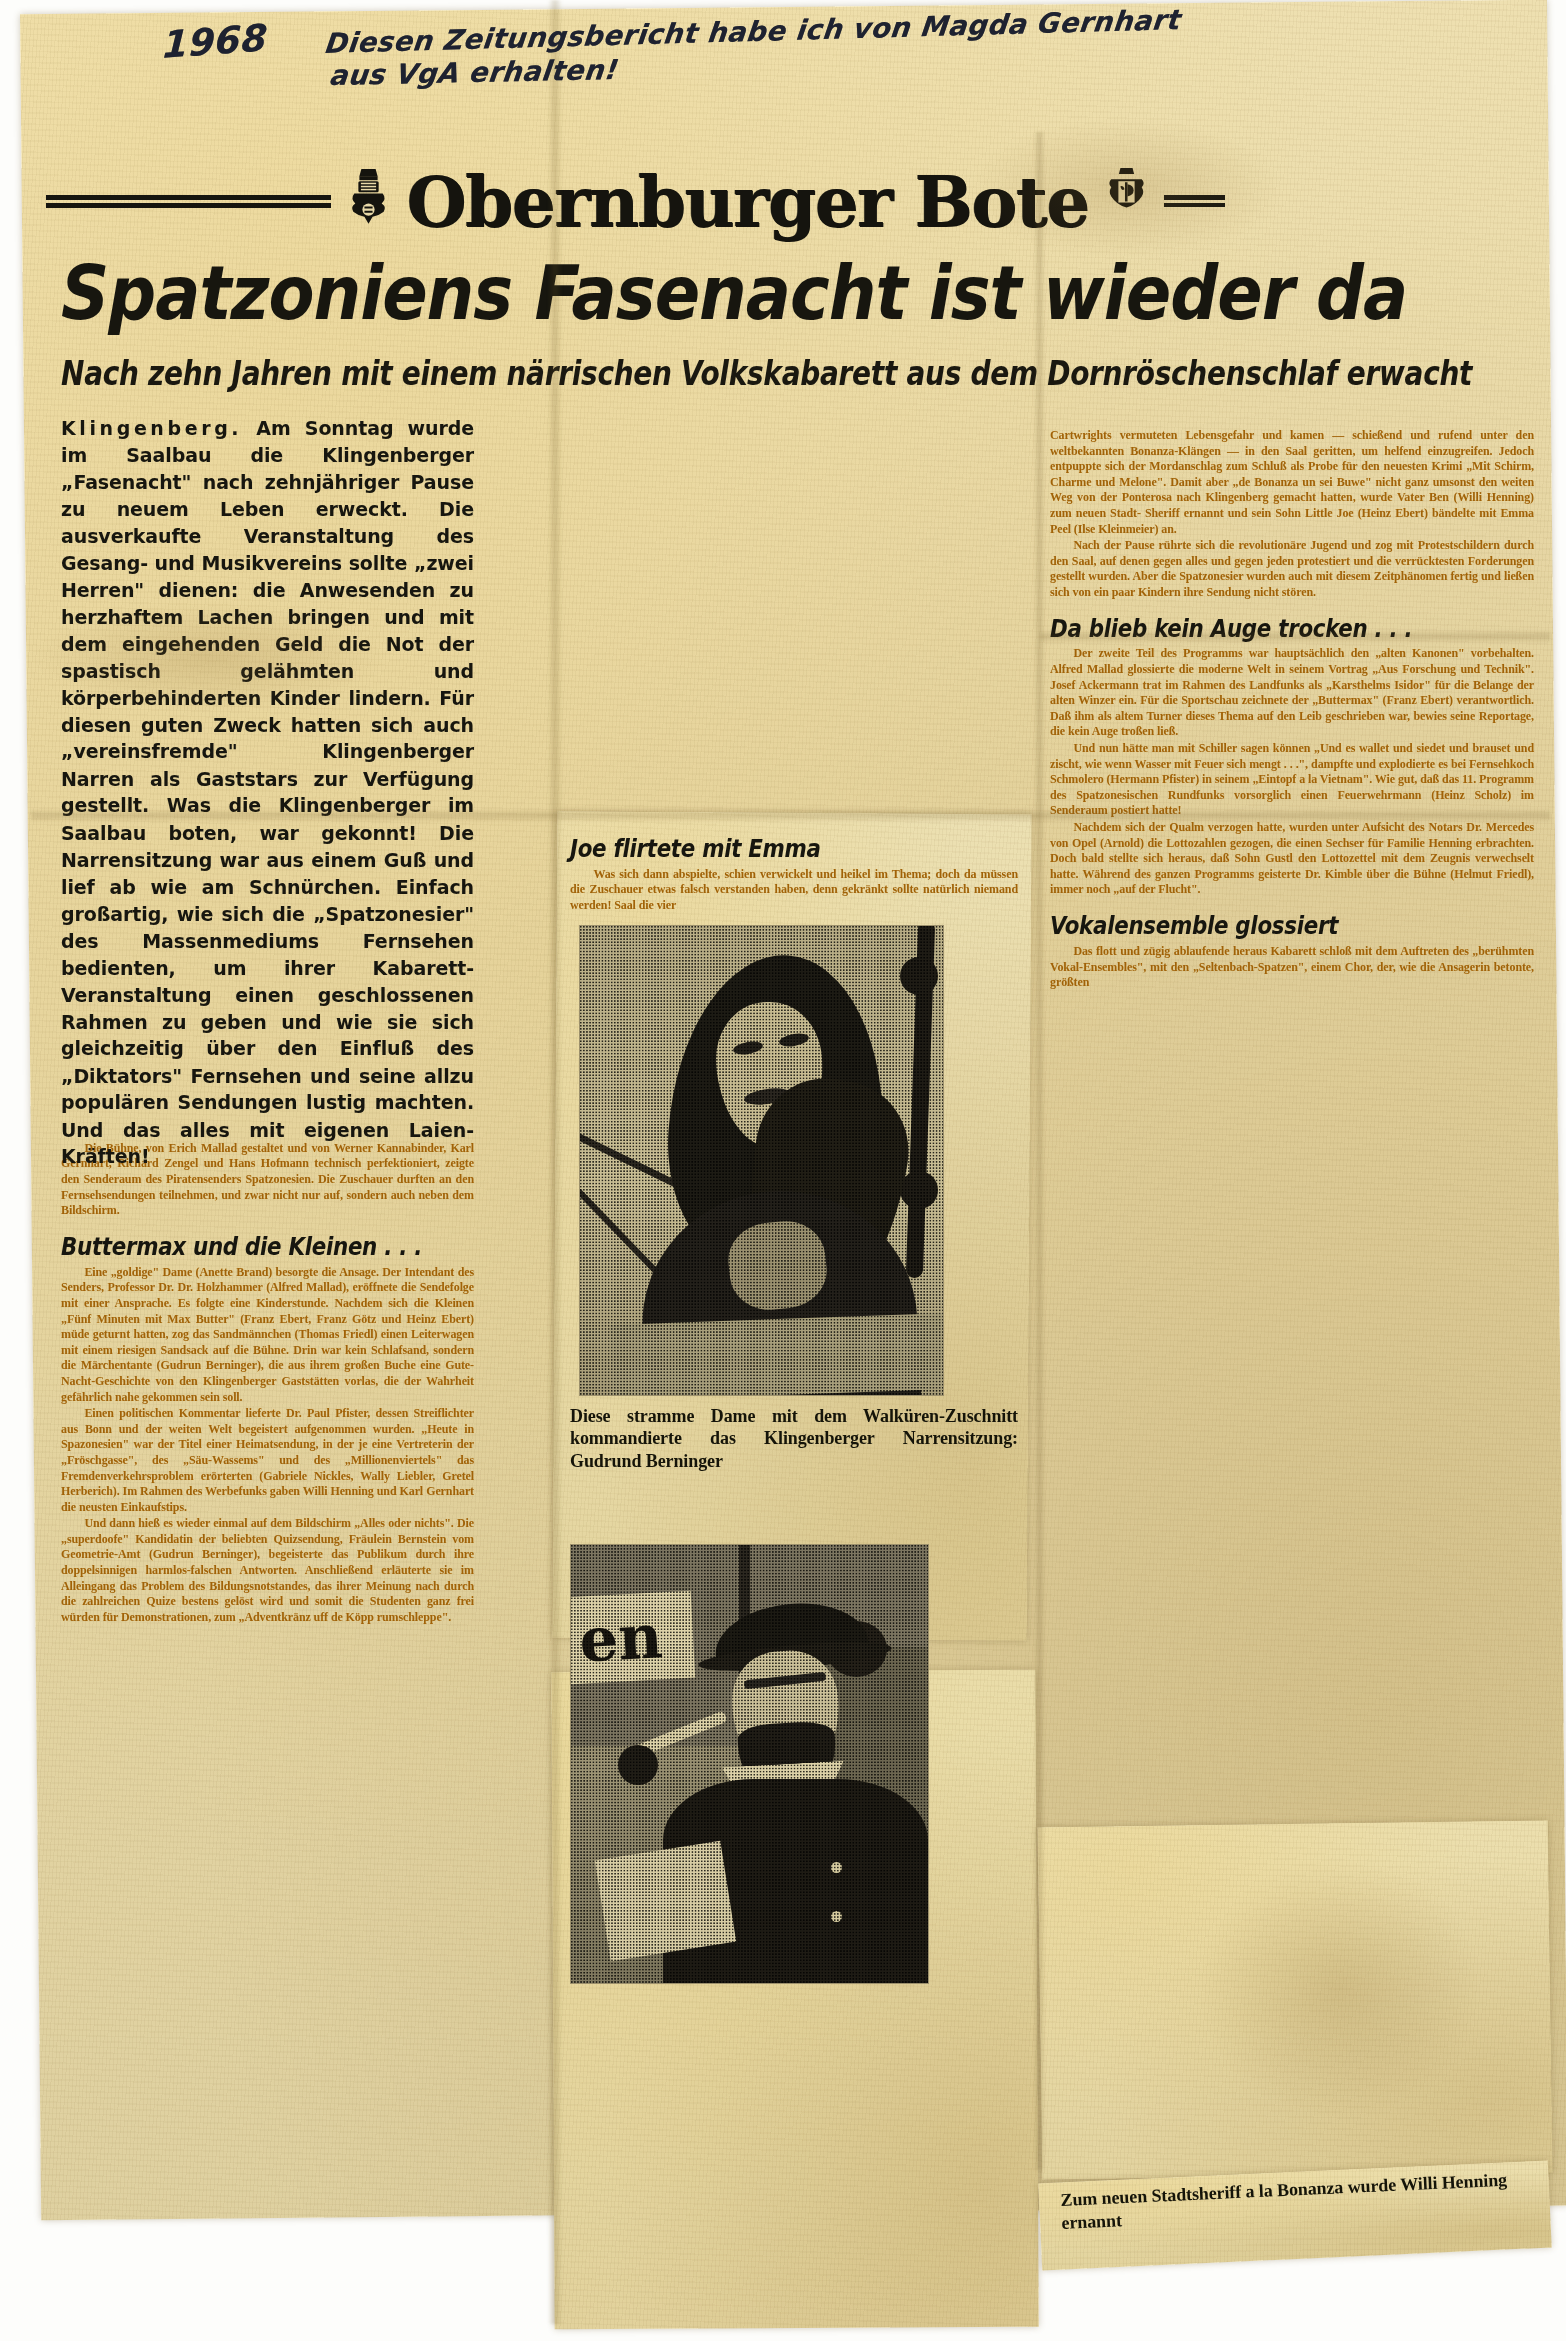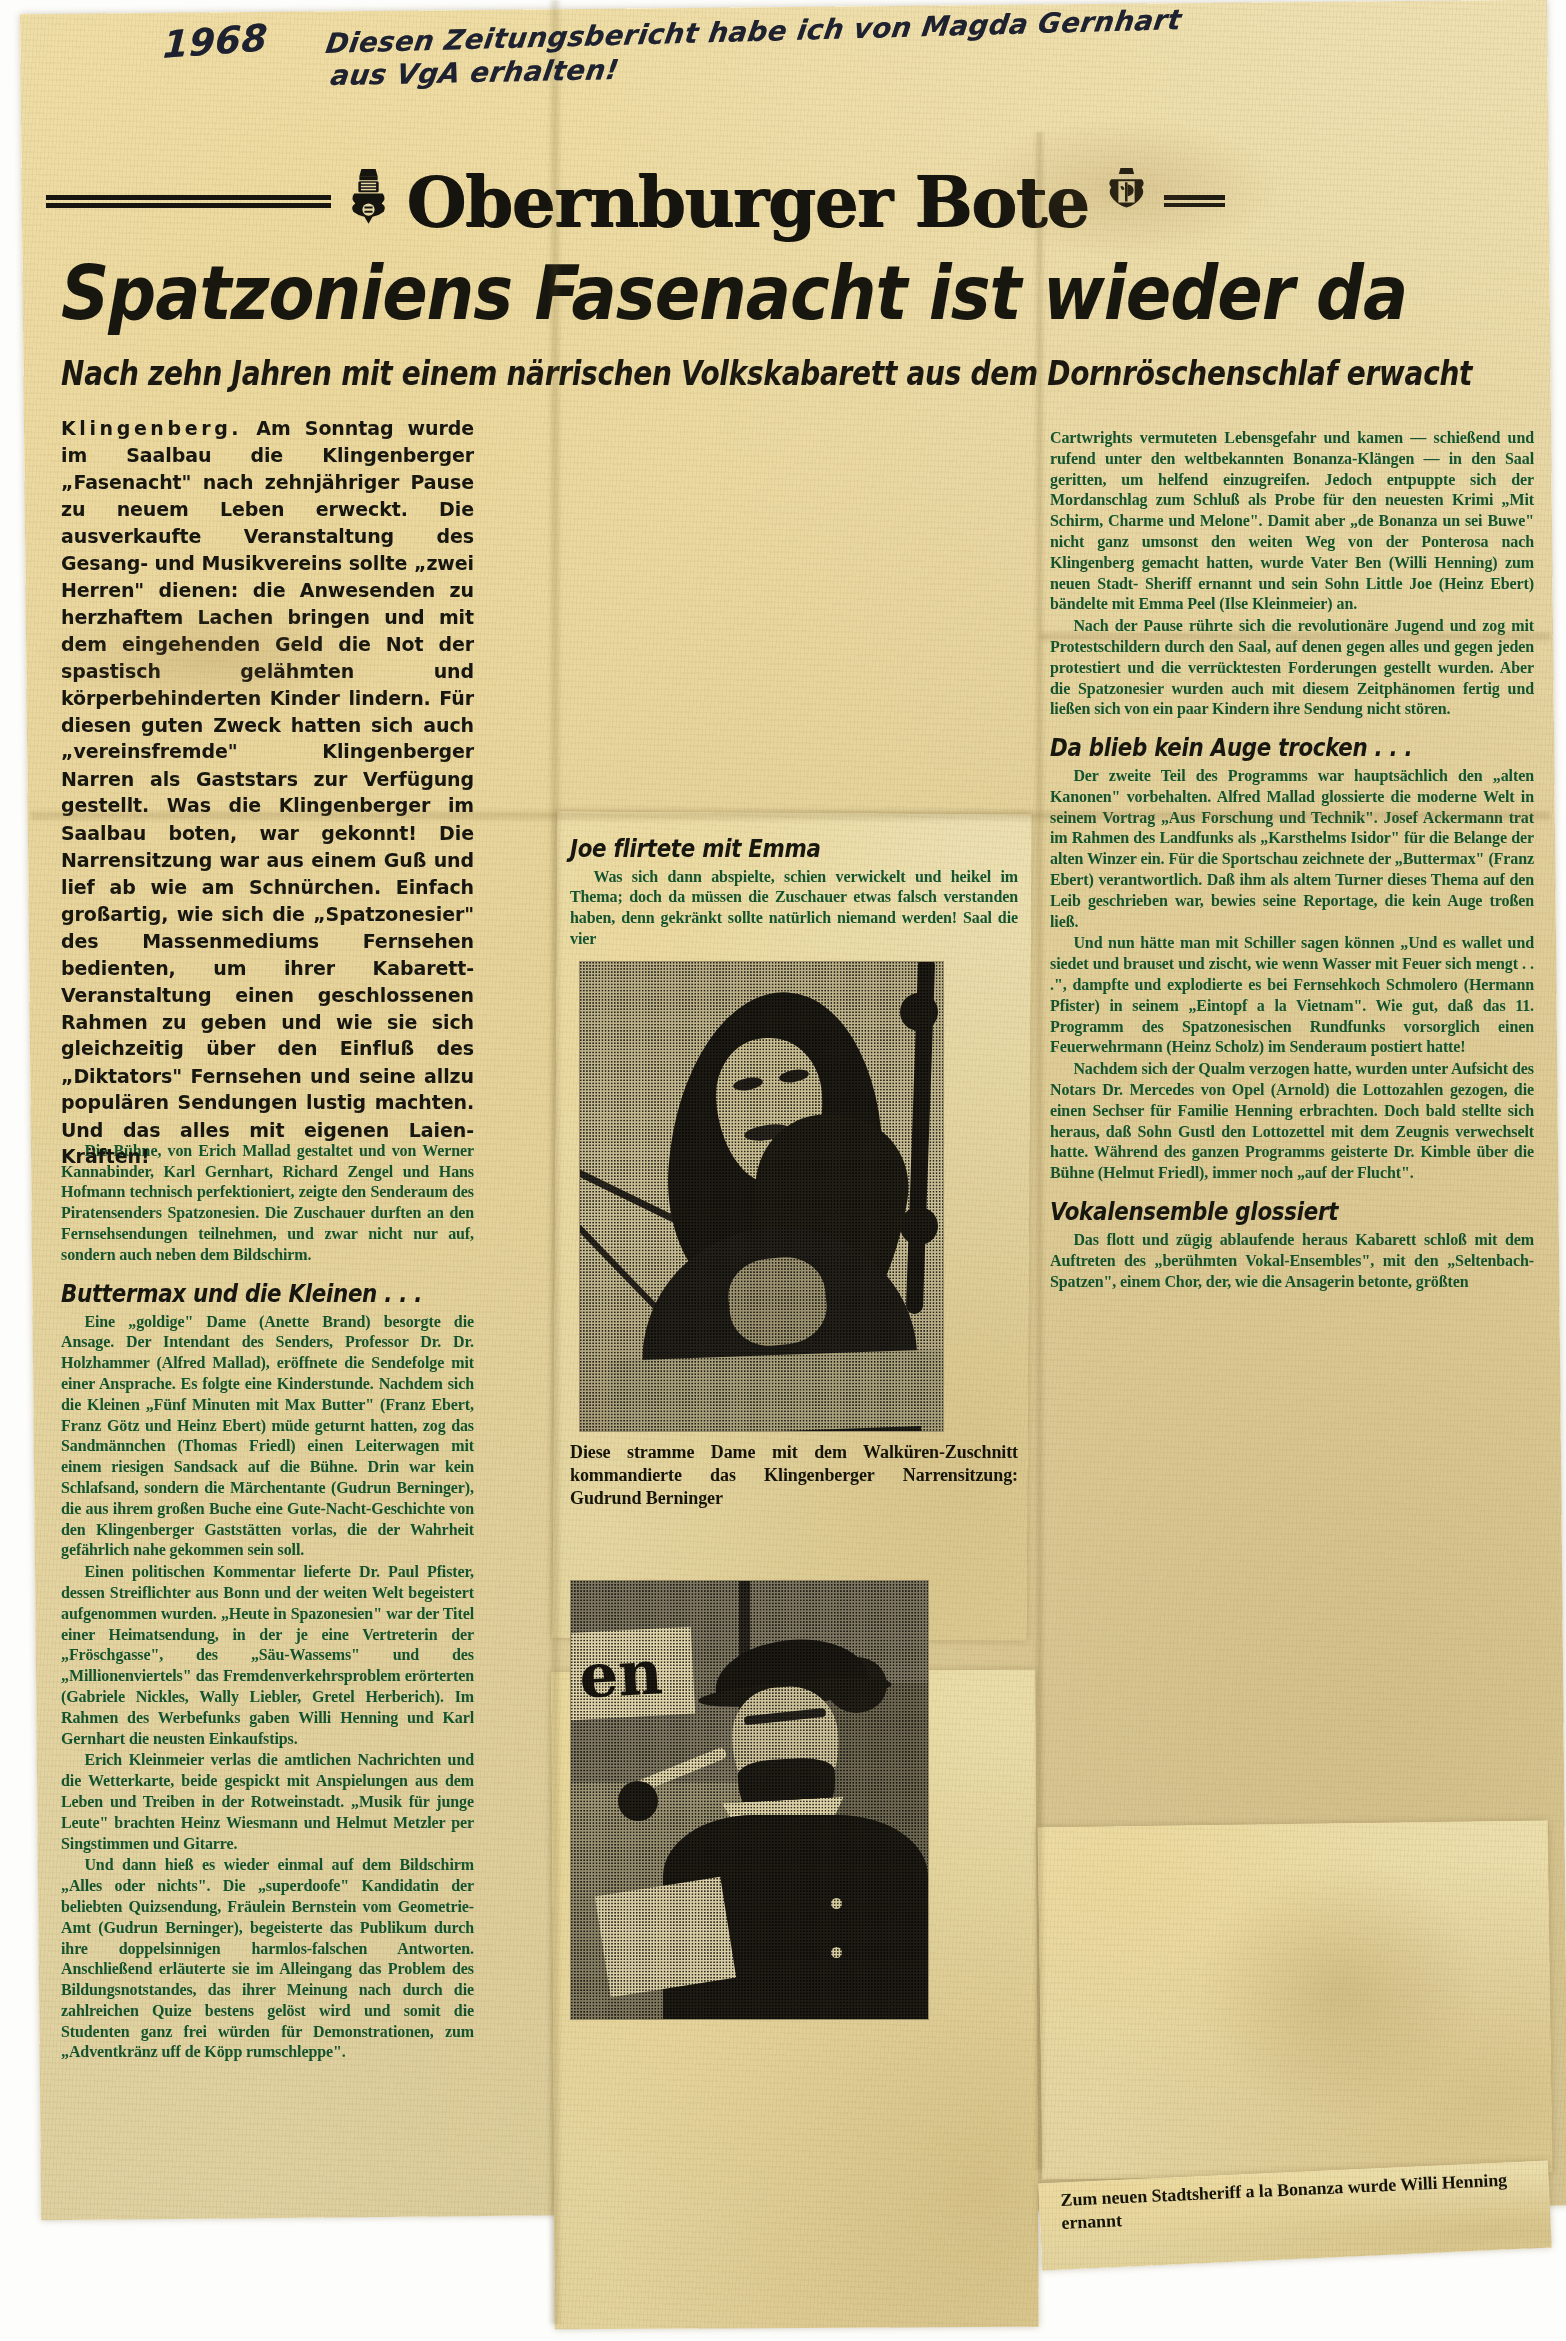--- a/index.html
+++ b/index.html
@@ -131,22 +131,22 @@
     font-weight:700;font-size:19px;line-height:1.34;
     color:#17160f;text-align:justify;
     letter-spacing:-0.1px;
     margin:0 0 13.2px 0;
     transform:scaleY(1.06);transform-origin:left top;
   }
   .lead .kicker{letter-spacing:3.6px;}
 
   p.body{
     font-family:"Liberation Serif", serif;
-    font-size:16px;line-height:1.30;
-    color:#14532d;text-align:justify;
+    font-size:12px;line-height:1.30;
+    color:#a16207;text-align:justify;
     margin:0;text-indent:23.4px;
     font-weight:600;
     letter-spacing:-0.1px;
   }
   p.body + p.body{margin-top:1px;}
 
   h3.subhead{
     font-family:"DejaVu Sans", sans-serif;
     font-weight:700;font-style:italic;
     font-size:21.4px;line-height:1.1;
@@ -400,21 +400,20 @@
 
 <div class="col" id="col-left">
   <p class="lead"><span class="kicker">Klingenberg.</span><span> Am Sonntag wurde im Saalbau die Klingenberger „Fasenacht" nach zehnjähriger Pause zu neuem Leben erweckt. Die ausverkaufte Veranstaltung des Gesang- und Musikvereins sollte „zwei Herren" dienen: die Anwesenden zu herzhaftem Lachen bringen und mit dem eingehenden Geld die Not der spastisch gelähmten und körperbehinderten Kinder lindern. Für diesen guten Zweck hatten sich auch „vereinsfremde" Klingenberger Narren als Gaststars zur Verfügung gestellt. Was die Klingenberger im Saalbau boten, war gekonnt! Die Narrensitzung war aus einem Guß und lief ab wie am Schnürchen. Einfach großartig, wie sich die „Spatzonesier" des Massenmediums Fernsehen bedienten, um ihrer Kabarett-Veranstaltung einen geschlossenen Rahmen zu geben und wie sie sich gleichzeitig über den Einfluß des „Diktators" Fernsehen und seine allzu populären Sendungen lustig machten. Und das alles mit eigenen Laien-Kräften!</span></p>
 
   <p class="body">Die Bühne, von Erich Mallad gestaltet und von Werner Kannabinder, Karl Gernhart, Richard Zengel und Hans Hofmann technisch perfektioniert, zeigte den Senderaum des Piratensenders Spatzonesien. Die Zuschauer durften an den Fernsehsendungen teilnehmen, und zwar nicht nur auf, sondern auch neben dem Bildschirm.</p>
 
   <h3 class="subhead">Buttermax und die Kleinen . . .</h3>
 
   <p class="body">Eine „goldige" Dame (Anette Brand) besorgte die Ansage. Der Intendant des Senders, Professor Dr. Dr. Holzhammer (Alfred Mallad), eröffnete die Sendefolge mit einer Ansprache. Es folgte eine Kinderstunde. Nachdem sich die Kleinen „Fünf Minuten mit Max Butter" (Franz Ebert, Franz Götz und Heinz Ebert) müde geturnt hatten, zog das Sandmännchen (Thomas Friedl) einen Leiterwagen mit einem riesigen Sandsack auf die Bühne. Drin war kein Schlafsand, sondern die Märchentante (Gudrun Berninger), die aus ihrem großen Buche eine Gute-Nacht-Geschichte von den Klingenberger Gaststätten vorlas, die der Wahrheit gefährlich nahe gekommen sein soll.</p>
   <p class="body">Einen politischen Kommentar lieferte Dr. Paul Pfister, dessen Streiflichter aus Bonn und der weiten Welt begeistert aufgenommen wurden. „Heute in Spazonesien" war der Titel einer Heimatsendung, in der je eine Vertreterin der „Fröschgasse", des „Säu-Wassems" und des „Millionenviertels" das Fremdenverkehrsproblem erörterten (Gabriele Nickles, Wally Liebler, Gretel Herberich). Im Rahmen des Werbefunks gaben Willi Henning und Karl Gernhart die neusten Einkaufstips.</p>
-  <p class="body">Erich Kleinmeier verlas die amtlichen Nachrichten und die Wetterkarte, beide gespickt mit Anspielungen aus dem Leben und Treiben in der Rotweinstadt. „Musik für junge Leute" brachten Heinz Wiesmann und Helmut Metzler per Singstimmen und Gitarre.</p>
   <p class="body">Und dann hieß es wieder einmal auf dem Bildschirm „Alles oder nichts". Die „superdoofe" Kandidatin der beliebten Quizsendung, Fräulein Bernstein vom Geometrie-Amt (Gudrun Berninger), begeisterte das Publikum durch ihre doppelsinnigen harmlos-falschen Antworten. Anschließend erläuterte sie im Alleingang das Problem des Bildungsnotstandes, das ihrer Meinung nach durch die zahlreichen Quize bestens gelöst wird und somit die Studenten ganz frei würden für Demonstrationen, zum „Adventkränz uff de Köpp rumschleppe".</p>
 </div>
 
 <div class="col" id="col-mid">
   <h3 class="subhead" style="margin-top:0">Joe flirtete mit Emma</h3>
   <p class="body">Was sich dann abspielte, schien verwickelt und heikel im Thema; doch da müssen die Zuschauer etwas falsch verstanden haben, denn gekränkt sollte natürlich niemand werden! Saal die vier</p>
 
   <div class="photo" id="photo-woman">
     <div class="scene">
       <div class="w-bg"></div>

